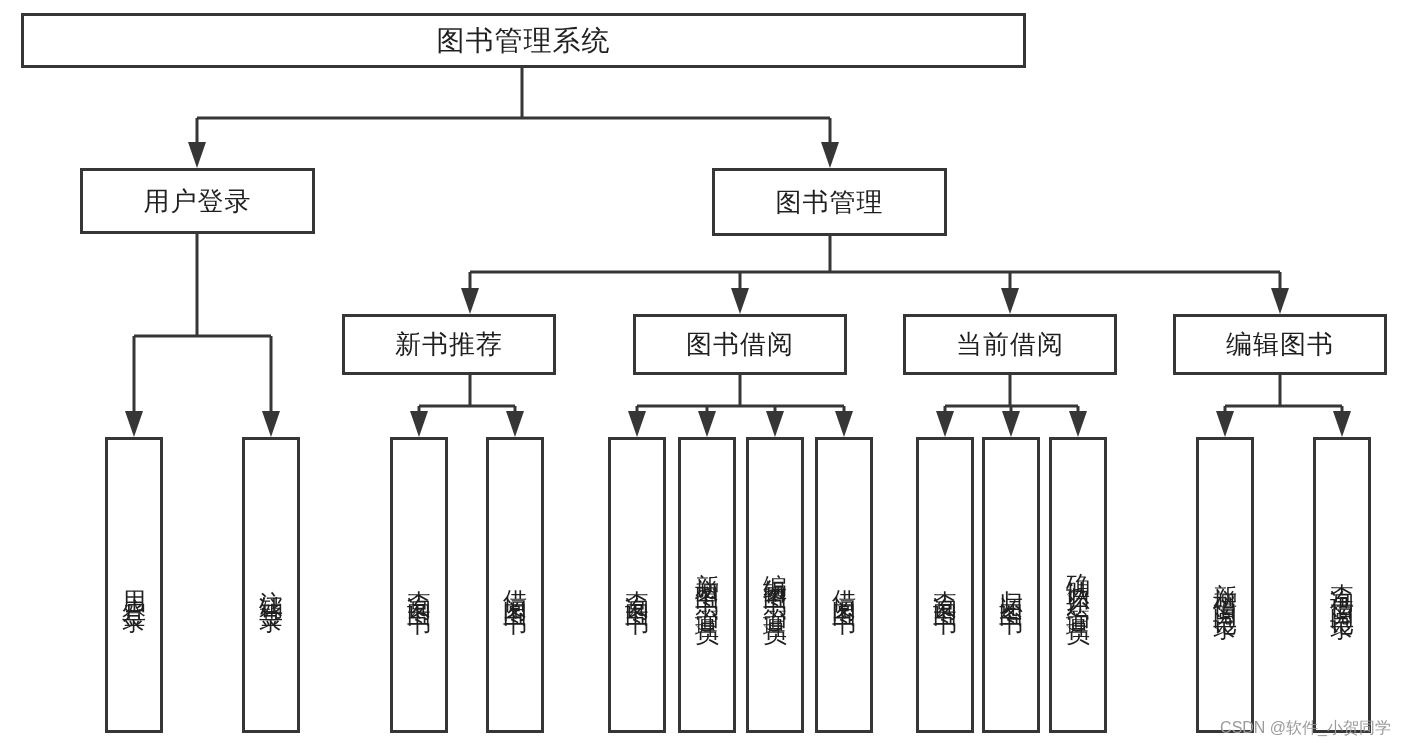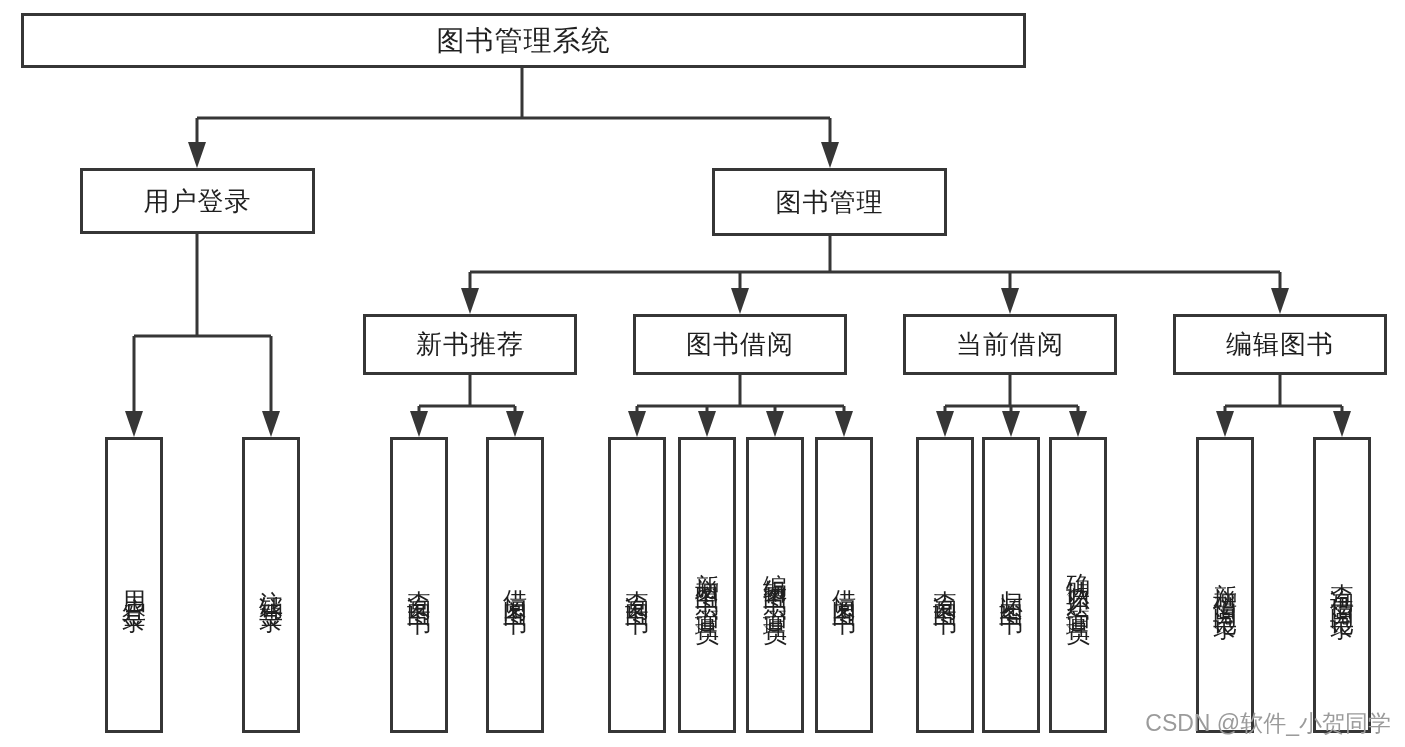--- a/index.html
+++ b/index.html
@@ -49,21 +49,21 @@
     text-orientation: mixed;
     font-size: 24px;
     letter-spacing: 7px;
     line-height: 1;
   }
   
   .root-box   { left: 21px;  top: 13px;  width: 1005px; height: 55px; }
   .n-userlogin{ left: 80px;  top: 168px; width: 235px;  height: 66px; }
   .n-bookmgmt { left: 712px; top: 168px; width: 235px;  height: 68px; }
   .l3 { top: 314px; width: 214px; height: 61px; }
-  .n-newrec   { left: 363px; text-align: right; }
+  .n-newrec   { left: 342px; text-align: right; }
   .n-borrow   { left: 633px; }
   .n-current  { left: 903px; }
   .n-records  { left: 1173px; }
   .leaf { top: 437px; width: 58px; height: 296px; }
   .lf-1  { left: 105px;  }
   .lf-2  { left: 242px;  }
   .lf-3  { left: 390px;  }
   .lf-4  { left: 486px;  }
   .lf-5  { left: 608px;  }
   .lf-6  { left: 678px;  }
@@ -71,21 +71,21 @@
   .lf-8  { left: 815px;  }
   .lf-9  { left: 916px;  }
   .lf-10 { left: 982px;  }
   .lf-11 { left: 1049px; }
   .lf-12 { left: 1196px; }
   .lf-13 { left: 1313px; }
   .watermark {
     position: absolute;
     right: 14px;
     bottom: 8px;
-    font-size: 23px;
+    font-size: 16px;
     color: var(--watermark);
     z-index: 3;
     white-space: nowrap;
   }
 </style>
 </head>
 <body>
 
 <div class="canvas">
 

